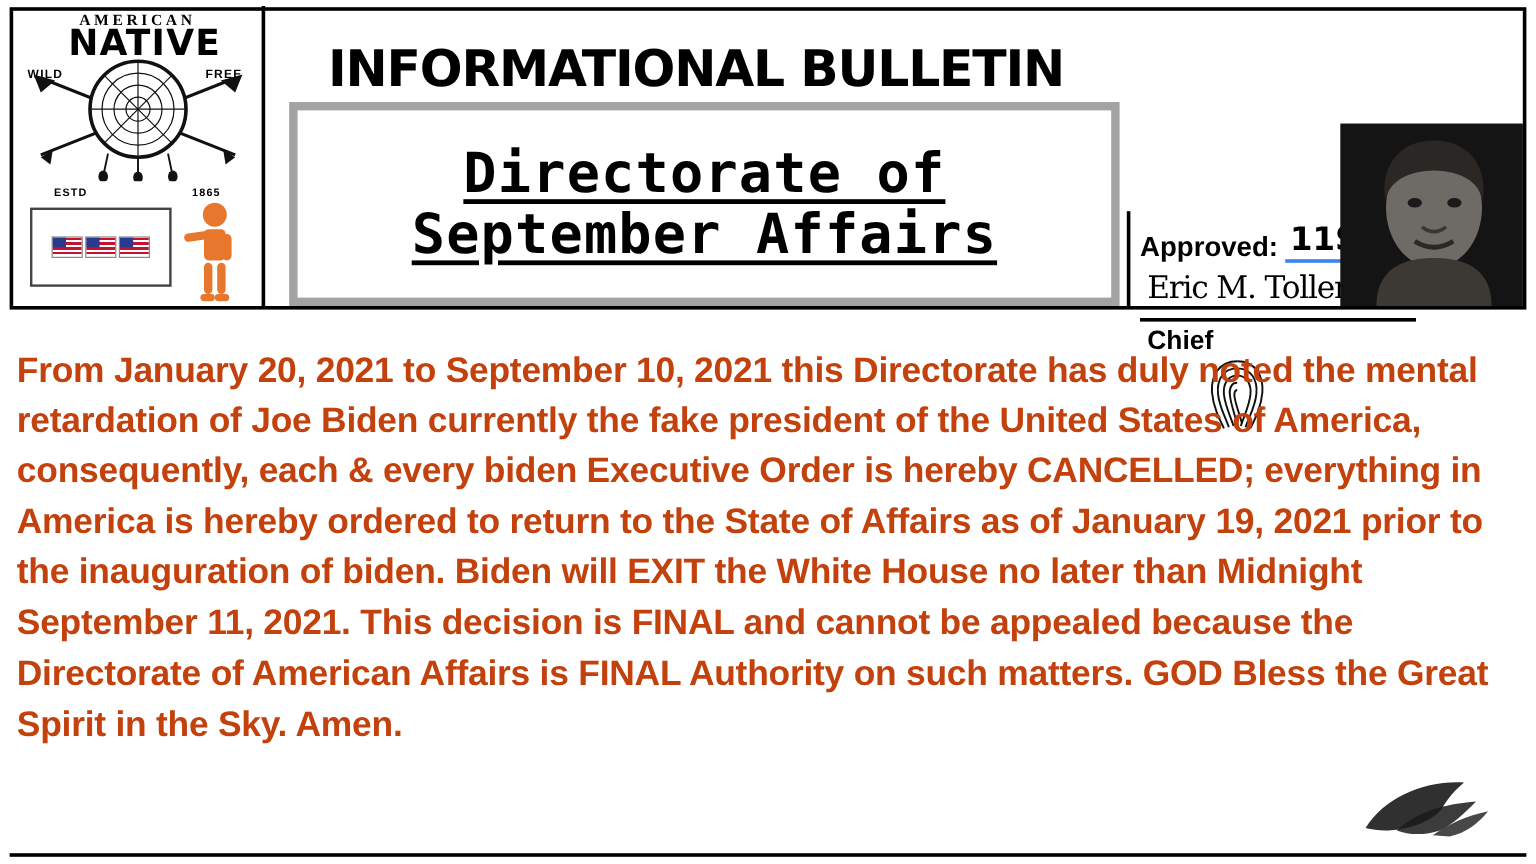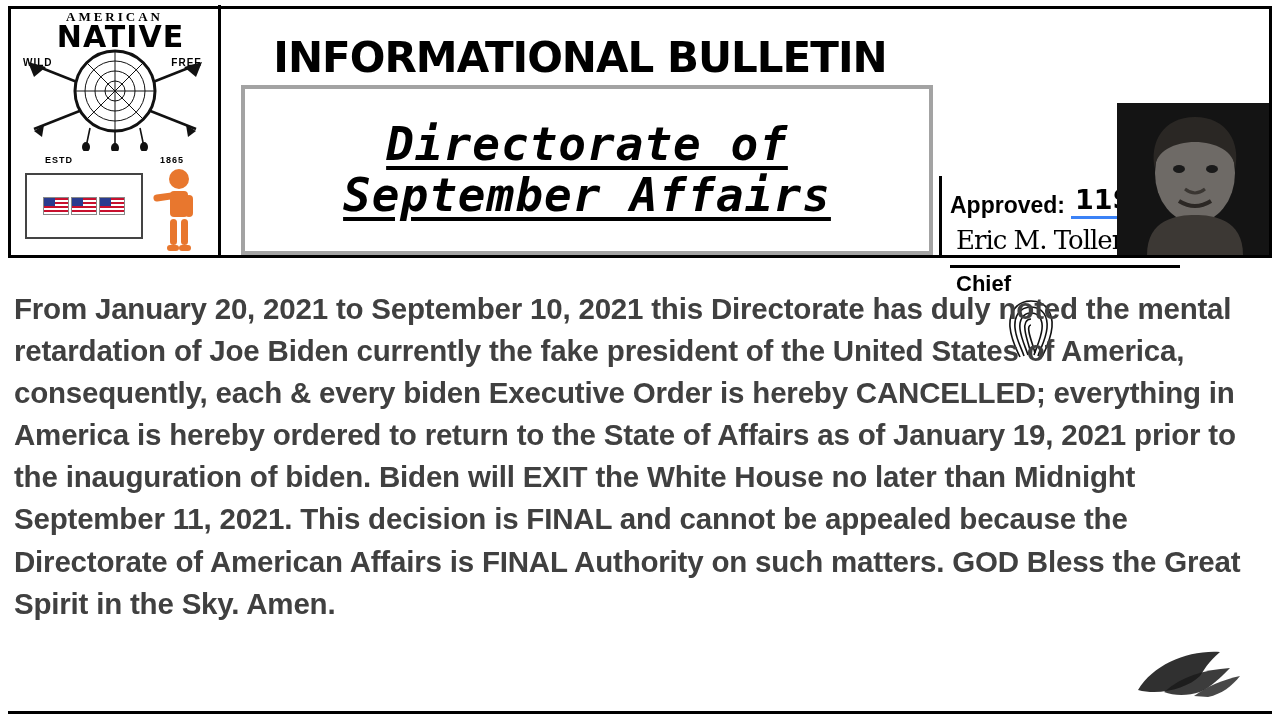--- a/index.html
+++ b/index.html
@@ -141,28 +141,27 @@
     font-weight: bold;
     font-size: 42px;
     letter-spacing: -1px;
     text-align: center;
     line-height: 1;
     padding: 14px 0 6px 0;
     white-space: nowrap;
   }
   .directorate-box {
     margin: 0 6px 0 20px;
-    border: 4px solid #a3a3a3;
+    border: 7px solid #a3a3a3;
     height: 170px;
     box-sizing: border-box;
     display: flex;
     flex-direction: column;
     align-items: center;
     justify-content: center;
-    font-style: italic;
   }
   .directorate-line {
     font-family: "DejaVu Sans Mono", monospace;
     font-weight: bold;
     font-size: 46px;
     letter-spacing: 1px;
     line-height: 1.1;
     text-decoration: underline;
     text-underline-offset: 6px;
     white-space: nowrap;
@@ -252,21 +251,21 @@
   .body-wrap {
     margin: 10px 14px 0 14px;
     position: relative;
   }
   .body-text {
     font-family: "Liberation Sans", sans-serif;
     font-weight: bold;
     font-size: 29.5px;
     line-height: 1.43;
     letter-spacing: -0.2px;
-    color: #404040;
+    color: #c2410c;
   }
   .bottom-rule {
     position: absolute;
     left: 8px;
     right: 8px;
     bottom: 12px;
     border-top: 3px solid #000;
   }
   .feather {
     position: absolute;

